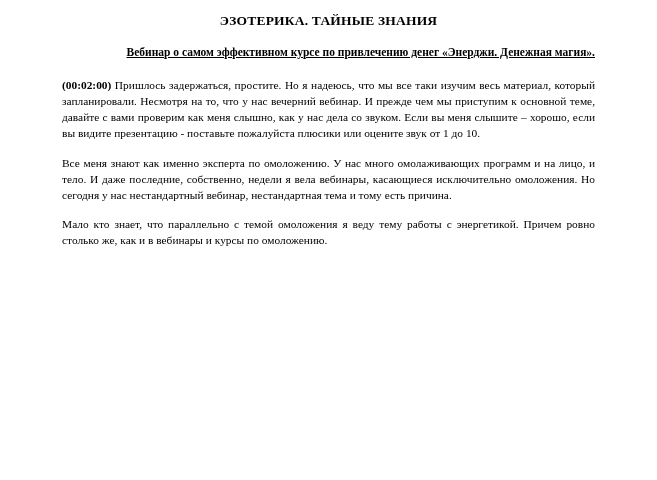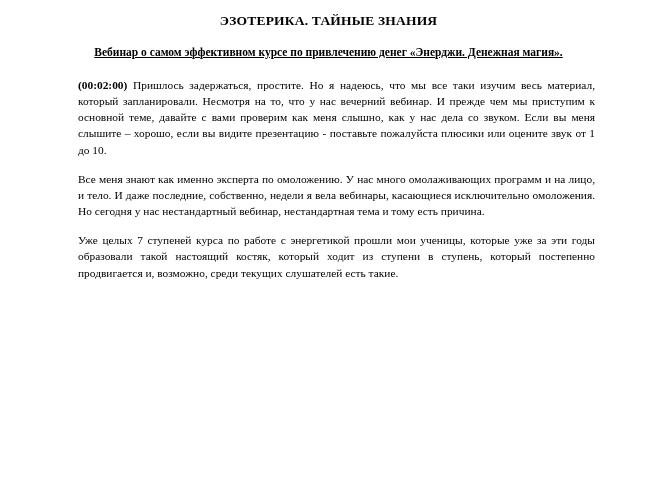--- a/index.html
+++ b/index.html
@@ -23,32 +23,32 @@
   }
   .doc-title {
     text-align: center;
     font-weight: bold;
     font-size: 13.5px;
     letter-spacing: 0.2px;
     margin: 0 0 14px 0;
     line-height: 1.3;
   }
   .doc-subtitle {
-    text-align: center;
+    text-align: right;
     font-weight: bold;
     font-size: 11.5px;
     text-decoration: underline;
     line-height: 1.5;
     margin: 0 0 16px 0;
   }
   .para {
     font-size: 11.4px;
     line-height: 1.42;
     text-align: justify;
-    margin: 0 0 13px 16px;
+    margin: 0 0 13px 0;
   }
   .para:last-child {
     margin-bottom: 0;
   }
   .para.tight {
     margin-bottom: 0;
   }
   .timecode {
     font-weight: bold;
   }
@@ -60,17 +60,17 @@
 
   <h1 class="doc-title">ЭЗОТЕРИКА. ТАЙНЫЕ ЗНАНИЯ</h1>
 
   <h2 class="doc-subtitle">Вебинар о самом эффективном курсе по привлечению денег «Энерджи. Денежная магия».</h2>
 
   <p class="para"><span class="timecode">(00:02:00)</span> <span>Пришлось задержаться, простите. Но я надеюсь, что мы все таки изучим весь материал, который запланировали. Несмотря на то, что у нас вечерний вебинар. И прежде чем мы приступим к основной теме, давайте с вами проверим как меня слышно, как у нас дела со звуком. Если вы меня слышите – хорошо, если вы видите презентацию  - поставьте пожалуйста плюсики или оцените звук от 1 до 10.</span></p>
 
 
   <p class="para">Все меня знают как именно эксперта по омоложению. У нас много омолаживающих программ и на  лицо, и тело. И даже последние, собственно, недели я вела вебинары, касающиеся исключительно омоложения. Но сегодня у нас нестандартный вебинар, нестандартная тема и тому есть причина.</p>
 
+  <p class="para tight">Мало кто знает, что параллельно с темой омоложения я веду тему работы с энергетикой. Причем ровно столько же, как и в вебинары и курсы по омоложению.</p>
 
-  <p class="para">Уже целых 7 ступеней курса по работе с энергетикой прошли мои ученицы,  которые уже за эти годы образовали такой настоящий костяк, который ходит из ступени в ступень, который постепенно продвигается и, возможно, среди текущих слушателей есть такие.</p>
 
 
 </div>
 
 </body></html>

